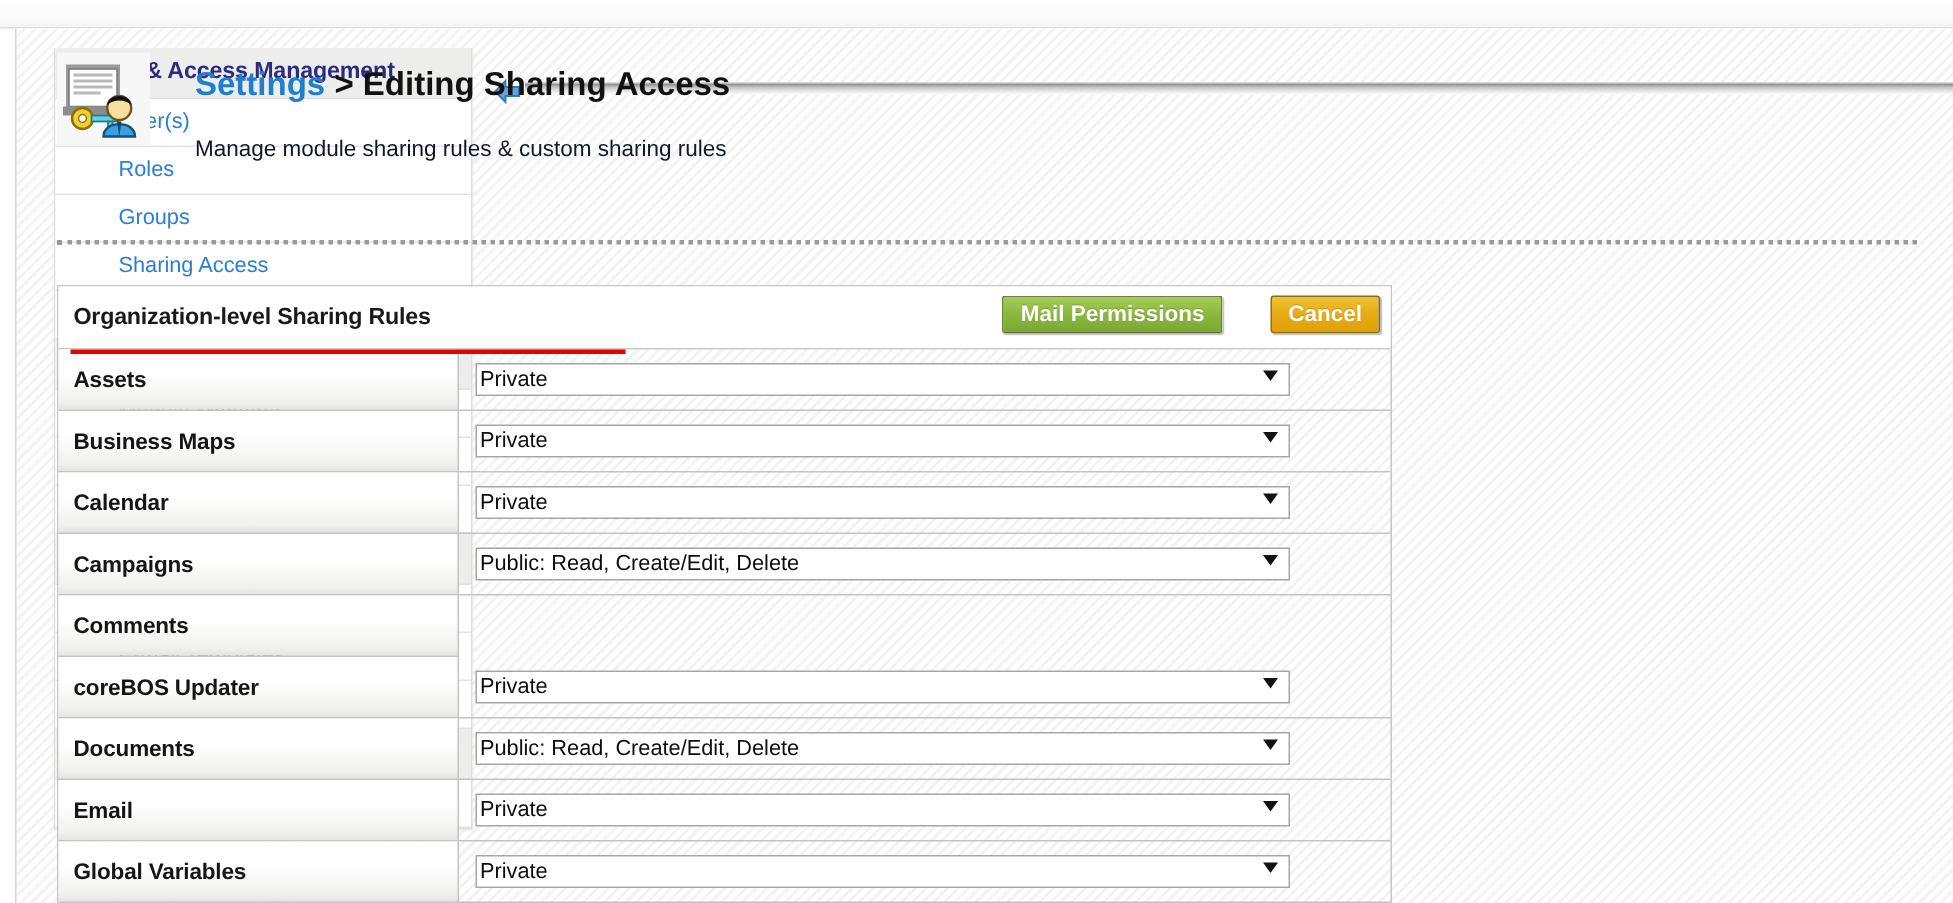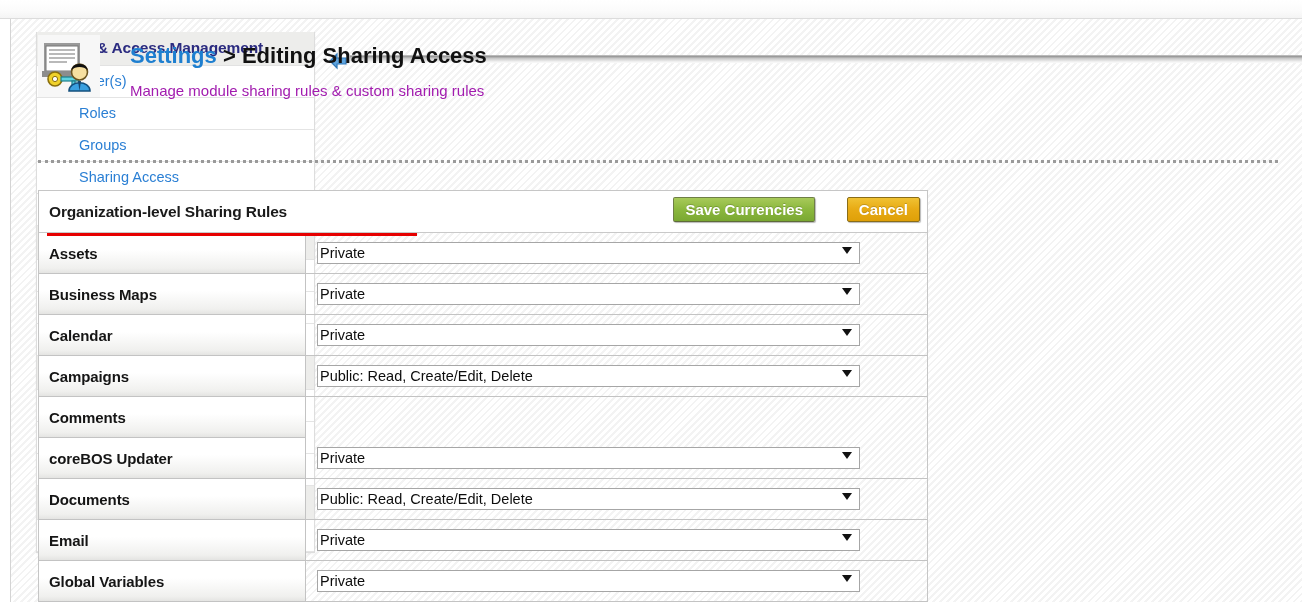--- a/index.html
+++ b/index.html
@@ -134,22 +134,22 @@
     font-size: 22px;
     font-weight: bold;
     color: #111111;
     white-space: nowrap;
     line-height: 28px;
   }
   #page-title .crumb-root { color: #1e7fd0; }
   #page-title .crumb-sep  { color: #111111; font-weight: bold; }
   #page-subtitle {
     font-size: 15px;
-    color: #a21caf;
-    margin-top: 12px;
+    color: #0f172a;
+    margin-top: 21px;
     white-space: nowrap;
   }
 
   #head-divider {
     position: absolute;
     left: 38px; top: 160px;
     width: 1240px; height: 0;
     border-top: 3px dotted #9a9a9a;
   }
 
@@ -341,21 +341,21 @@
       </div>
       <div id="page-subtitle">Manage module sharing rules &amp; custom sharing rules</div>
     </div>
   </div>
 
   <div id="head-divider"></div>
 
   <div id="rules-panel">
     <div id="panel-head">
       <div id="panel-title">Organization-level Sharing Rules</div>
-      <div class="btn" id="btn-save" style="border-bottom-color: rgb(94, 107, 58);">Save Currencies</div>
+      <div class="btn" id="btn-save" style="border-bottom-color: rgb(94, 107, 58);">Mail Permissions</div>
       <div class="btn" id="btn-cancel">Cancel</div>
     </div>
     <div id="rules-body">
         <div class="rule-row">
           <div class="rule-label">Assets</div>
           <div class="rule-value">
             <div class="picker"><span>Private</span><span class="caret"></span></div>
           </div>
         </div>
         <div class="rule-row">

